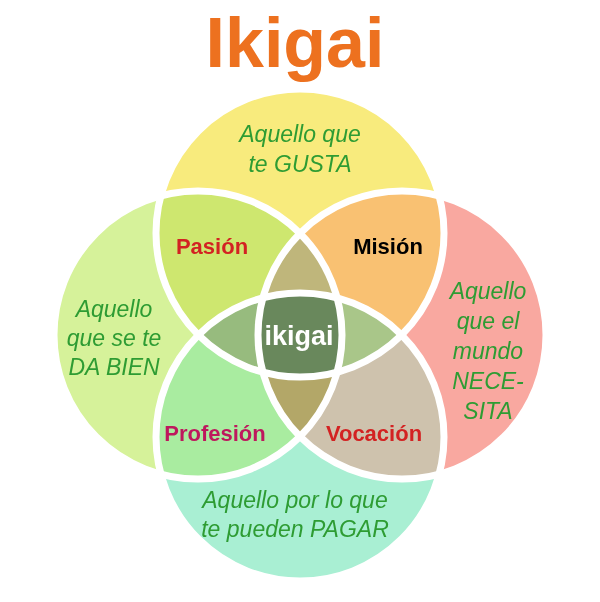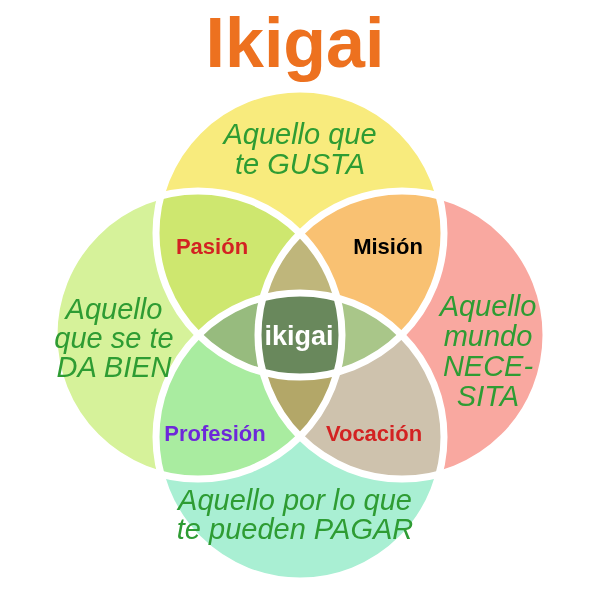--- a/index.html
+++ b/index.html
@@ -3,21 +3,21 @@
 <meta charset="utf-8">
 <style>
   html,body{margin:0;padding:0;background:#ffffff;}
   body{width:600px;height:602px;overflow:hidden;font-family:"Liberation Sans",sans-serif;}
   .stage{position:relative;width:600px;height:488px;background:#ffffff;}
   .stage svg{position:absolute;left:0;top:0;display:block;}
   .outline{fill:none;stroke:#ffffff;stroke-width:7;}
   .txt{position:absolute;transform:translate(-50%,-50%);text-align:center;}
   .txt div{white-space:nowrap;}
   .title{font-size:70px;font-weight:700;letter-spacing:0px;line-height:1;}
-  .desc{font-size:29px;font-style:italic;font-weight:400;line-height:30px;}
+  .desc{font-size:23px;font-style:italic;font-weight:400;line-height:30px;}
   .desc.tight{line-height:29px;}
   .ovlabel{font-size:22px;font-weight:700;line-height:1;}
   .centerlabel{font-size:27px;font-weight:700;line-height:1;}
 </style>
 </head>
 <body>
 
 <div class="stage">
 
   <svg width="600" height="602" viewBox="0 0 600 602">
@@ -97,30 +97,31 @@
   </div>
 
   <div class="txt desc tight" style="left: 114px; top: 338px; color: rgb(46, 156, 51);">
     <div>Aquello</div>
     <div>que se te</div>
     <div>DA BIEN</div>
   </div>
 
   <div class="txt desc" style="left: 488px; top: 351px; color: rgb(46, 156, 51);">
     <div>Aquello</div>
+    <div>que el</div>
     <div>mundo</div>
     <div>NECE-</div>
     <div>SITA</div>
   </div>
 
   <div class="txt desc tight" style="left: 295px; top: 515px; color: rgb(46, 156, 51);">
     <div>Aquello por lo que</div>
     <div>te pueden PAGAR</div>
   </div>
 
   <div class="txt ovlabel" style="left: 212px; top: 247px; color: rgb(211, 34, 34);">Pasión</div>
   <div class="txt ovlabel" style="left: 388px; top: 247px; color: #000000;">Misión</div>
-  <div class="txt ovlabel" style="left: 215px; top: 434px; color: #6d28d9;">Profesión</div>
+  <div class="txt ovlabel" style="left: 215px; top: 434px; color: #be185d;">Profesión</div>
   <div class="txt ovlabel" style="left: 374px; top: 434px; color: rgb(211, 34, 34);">Vocación</div>
 
   <div class="txt centerlabel" style="left: 299px; top: 336px; color: rgb(255, 255, 255);">ikigai</div>
 
 </div>
 
 </body></html>

